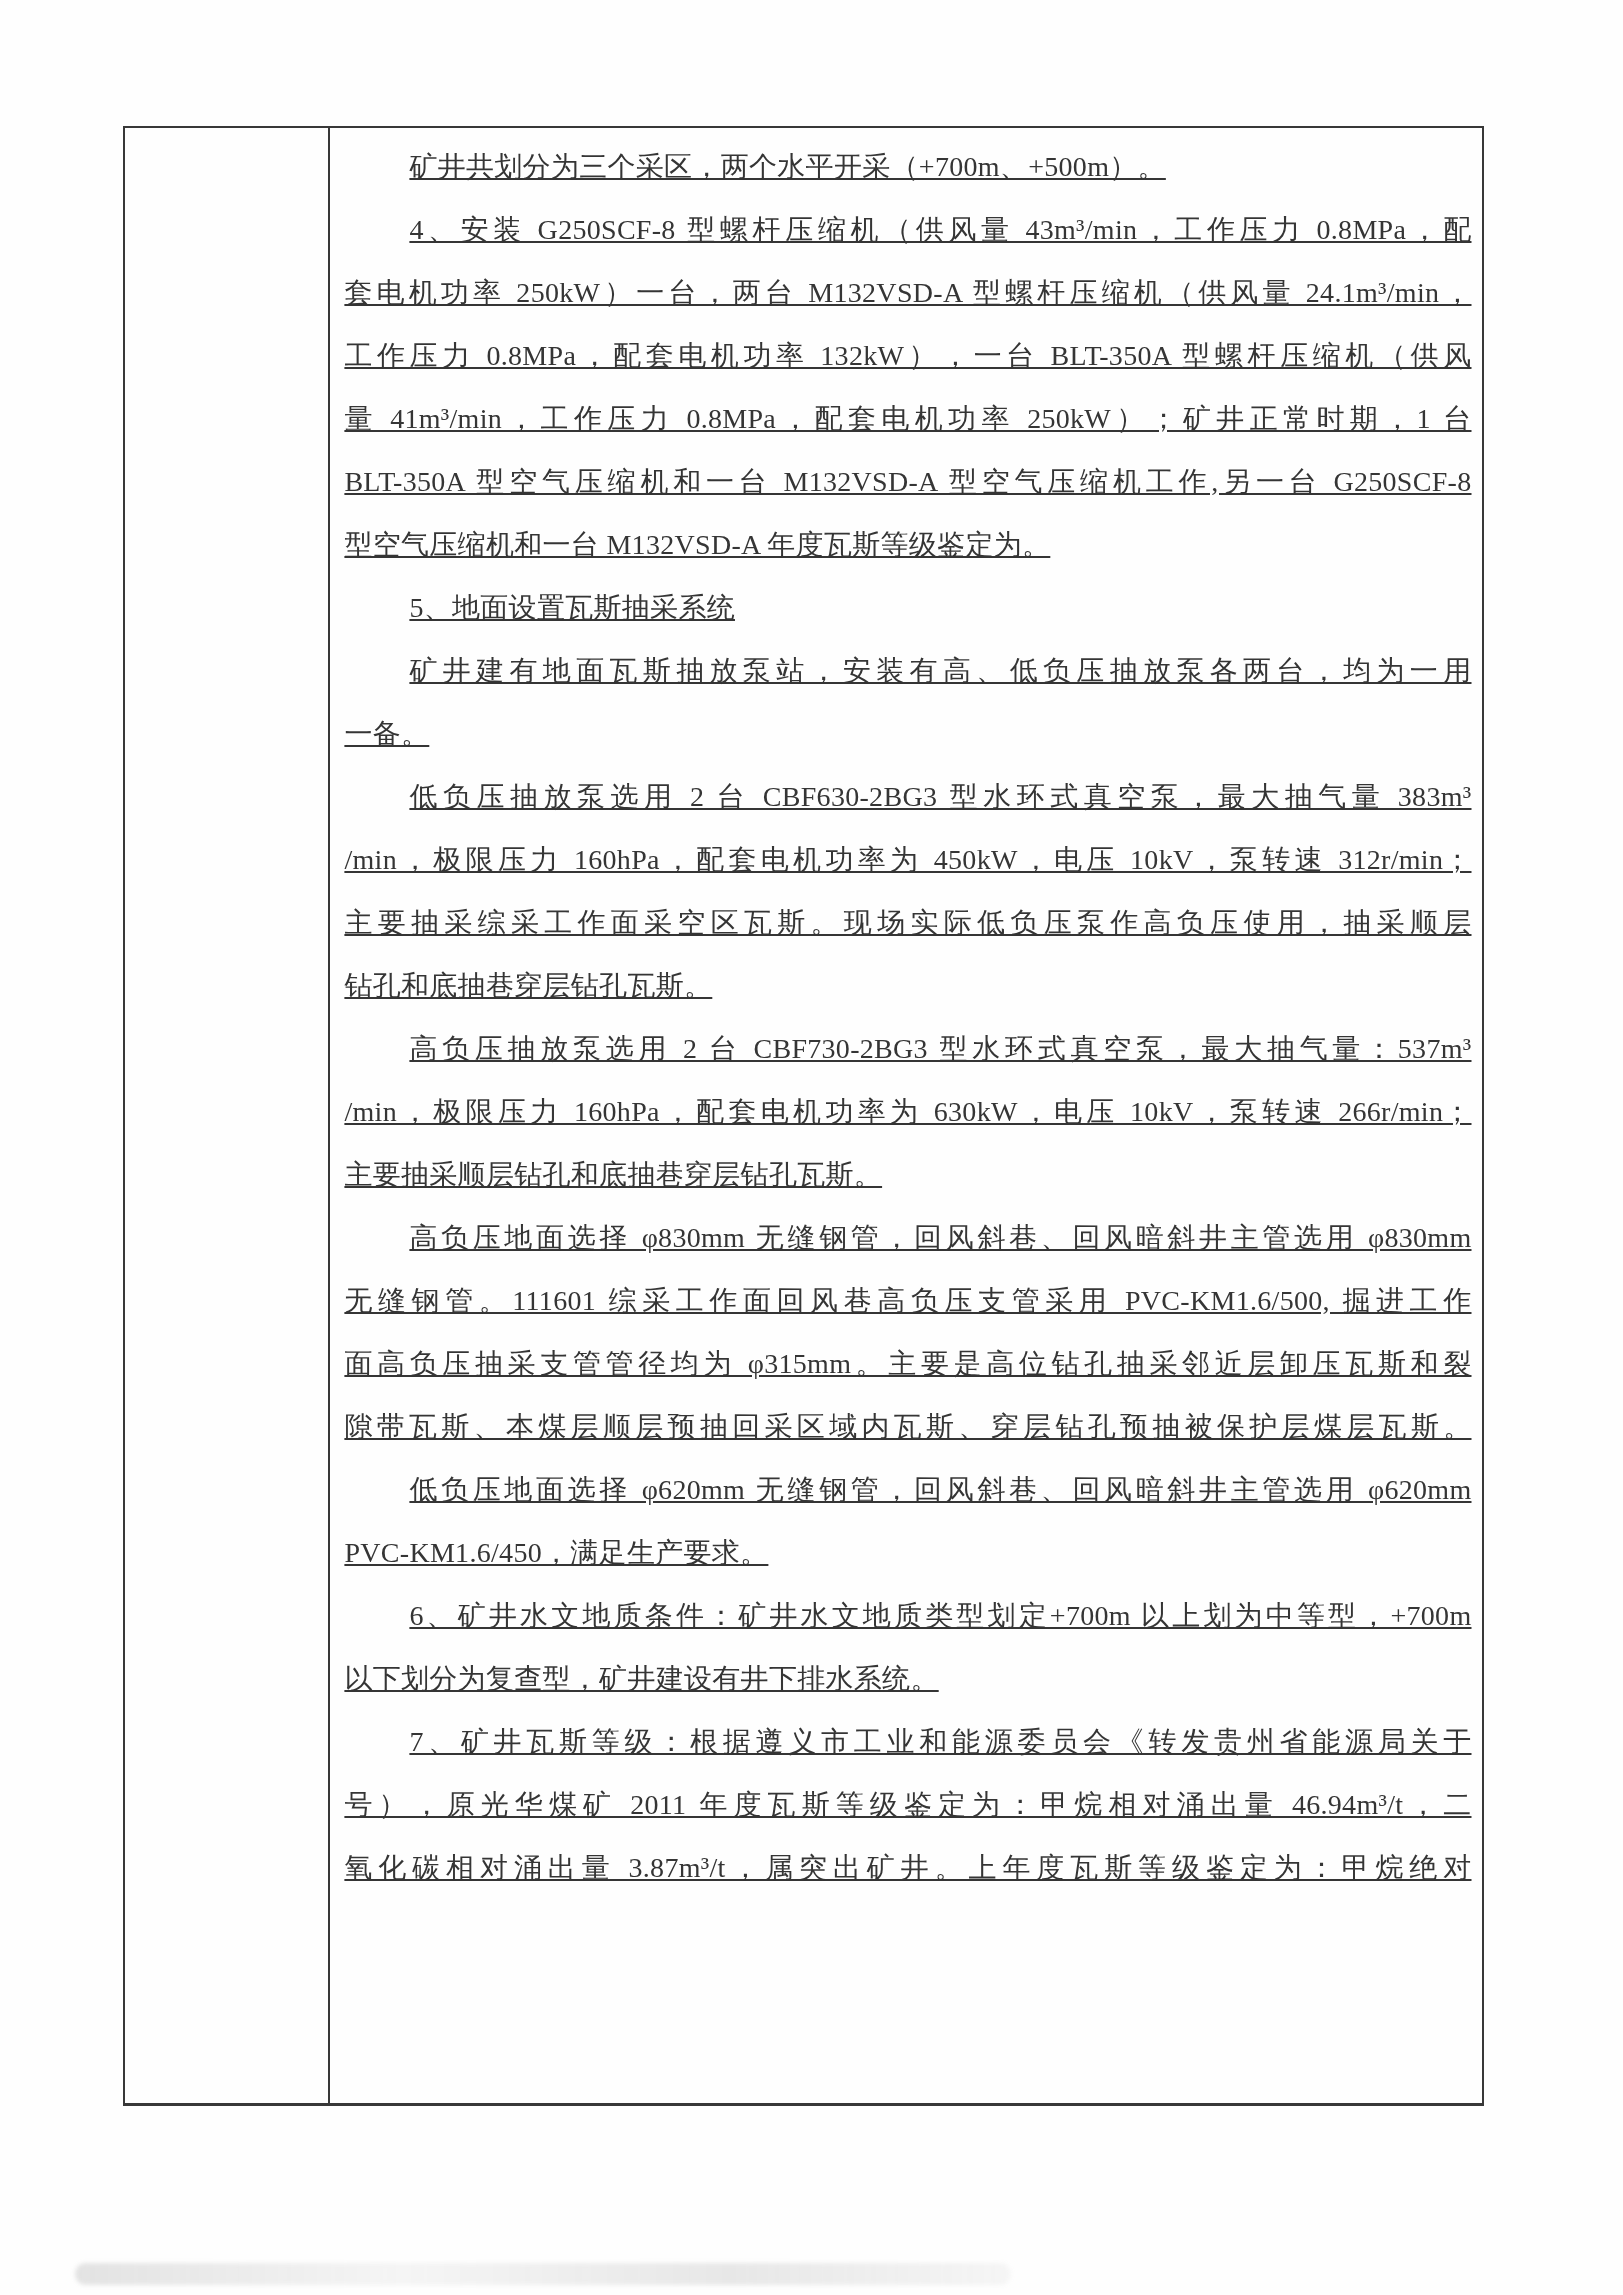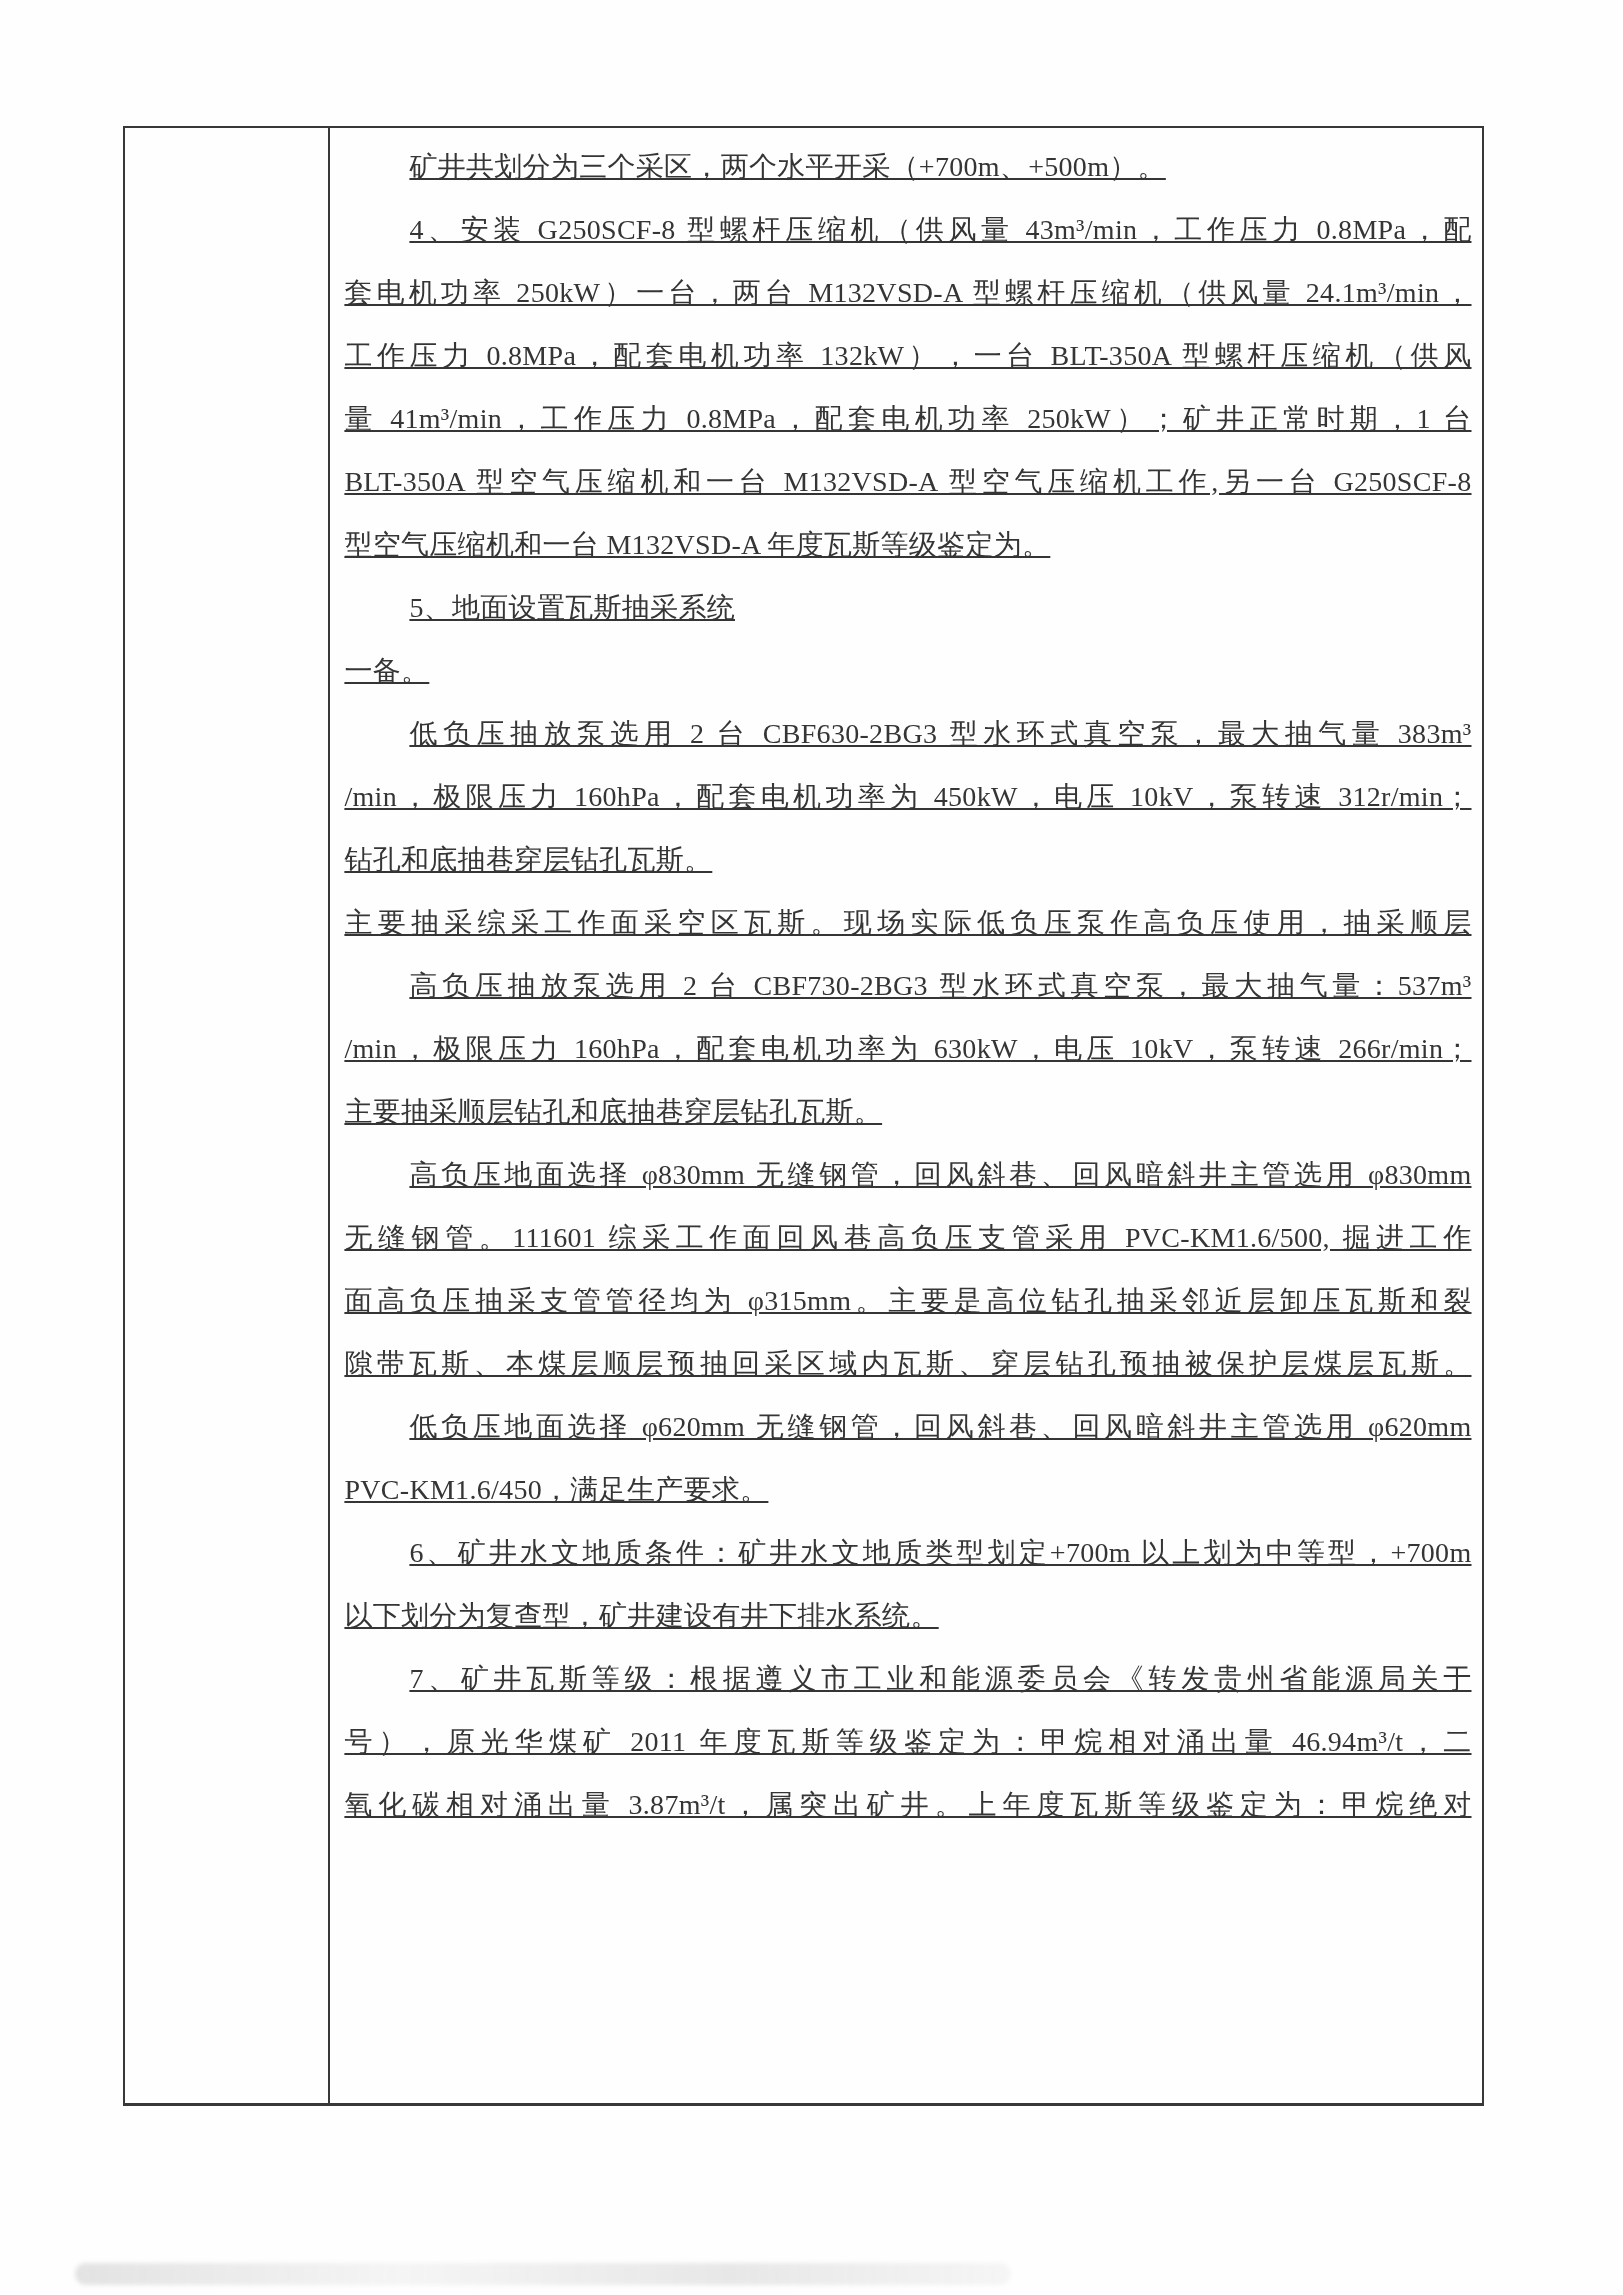--- a/index.html
+++ b/index.html
@@ -83,25 +83,26 @@
     <div class="cell-body">
       <div id="lines">
           <div class="line indent short">矿井共划分为三个采区，两个水平开采（+700m、+500m）。</div>
           <div class="line indent">4、安装 G250SCF-8 型螺杆压缩机（供风量 43m³/min，工作压力 0.8MPa，配</div>
           <div class="line">套电机功率 250kW）一台，两台 M132VSD-A 型螺杆压缩机（供风量 24.1m³/min，</div>
           <div class="line">工作压力 0.8MPa，配套电机功率 132kW），一台 BLT-350A 型螺杆压缩机（供风</div>
           <div class="line">量 41m³/min，工作压力 0.8MPa，配套电机功率 250kW）；矿井正常时期，1 台</div>
           <div class="line">BLT-350A 型空气压缩机和一台 M132VSD-A 型空气压缩机工作,另一台 G250SCF-8</div>
           <div class="line short">型空气压缩机和一台 M132VSD-A 年度瓦斯等级鉴定为。</div>
           <div class="line indent short">5、地面设置瓦斯抽采系统</div>
+          <div class="line indent">矿井建有地面瓦斯抽放泵站，安装有高、低负压抽放泵各两台，均为一用</div>
           <div class="line short">一备。</div>
           <div class="line indent">低负压抽放泵选用 2 台 CBF630-2BG3 型水环式真空泵，最大抽气量 383m³</div>
           <div class="line">/min，极限压力 160hPa，配套电机功率为 450kW，电压 10kV，泵转速 312r/min；</div>
+          <div class="line">主要抽采综采工作面采空区瓦斯。现场实际低负压泵作高负压使用，抽采顺层</div>
           <div class="line short">钻孔和底抽巷穿层钻孔瓦斯。</div>
-          <div class="line">主要抽采综采工作面采空区瓦斯。现场实际低负压泵作高负压使用，抽采顺层</div>
           <div class="line indent">高负压抽放泵选用 2 台 CBF730-2BG3 型水环式真空泵，最大抽气量：537m³</div>
           <div class="line">/min，极限压力 160hPa，配套电机功率为 630kW，电压 10kV，泵转速 266r/min；</div>
           <div class="line short">主要抽采顺层钻孔和底抽巷穿层钻孔瓦斯。</div>
           <div class="line indent">高负压地面选择 φ830mm 无缝钢管，回风斜巷、回风暗斜井主管选用 φ830mm</div>
           <div class="line">无缝钢管。111601 综采工作面回风巷高负压支管采用 PVC-KM1.6/500, 掘进工作</div>
           <div class="line">面高负压抽采支管管径均为 φ315mm。主要是高位钻孔抽采邻近层卸压瓦斯和裂</div>
           <div class="line">隙带瓦斯、本煤层顺层预抽回采区域内瓦斯、穿层钻孔预抽被保护层煤层瓦斯。</div>
           <div class="line indent">低负压地面选择 φ620mm 无缝钢管，回风斜巷、回风暗斜井主管选用 φ620mm</div>
           <div class="line short">PVC-KM1.6/450，满足生产要求。</div>
           <div class="line indent">6、矿井水文地质条件：矿井水文地质类型划定+700m 以上划为中等型，+700m</div>

